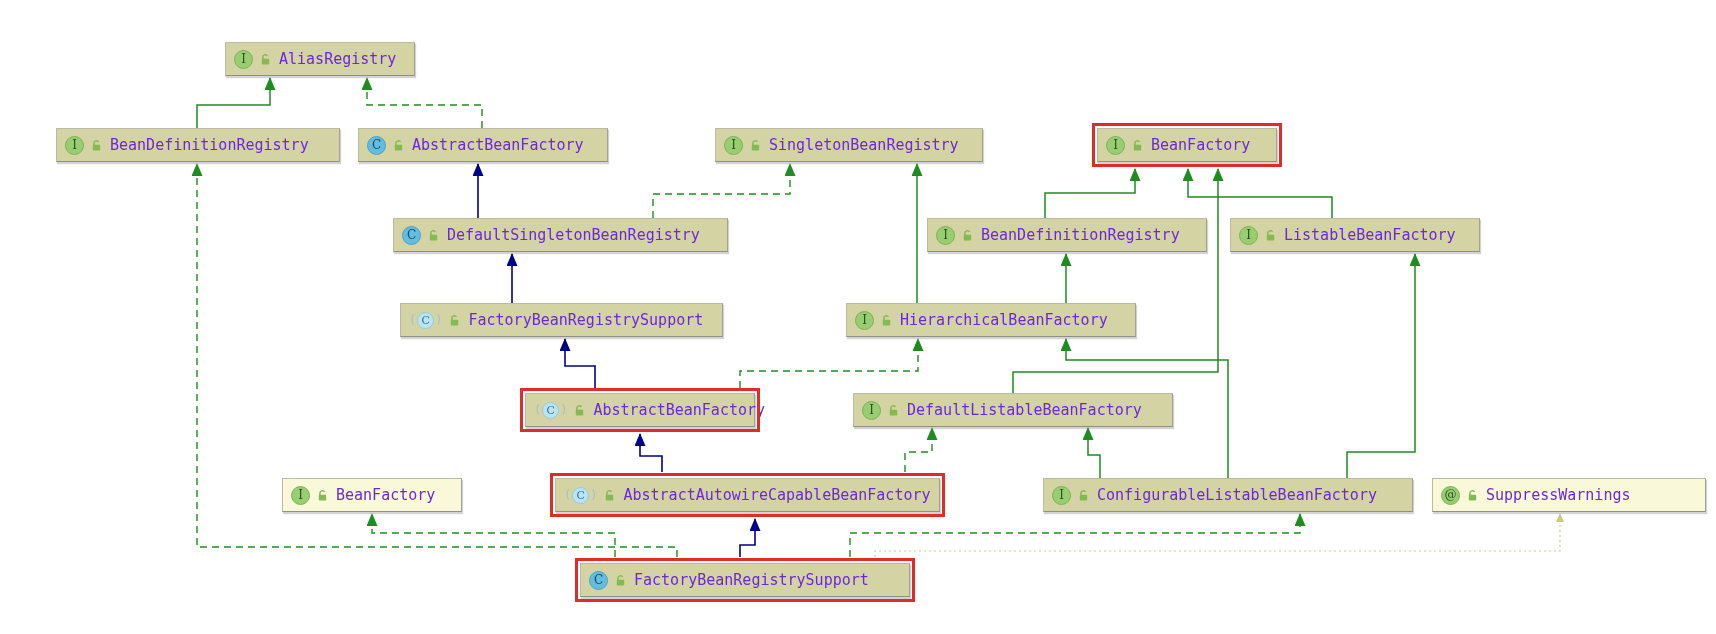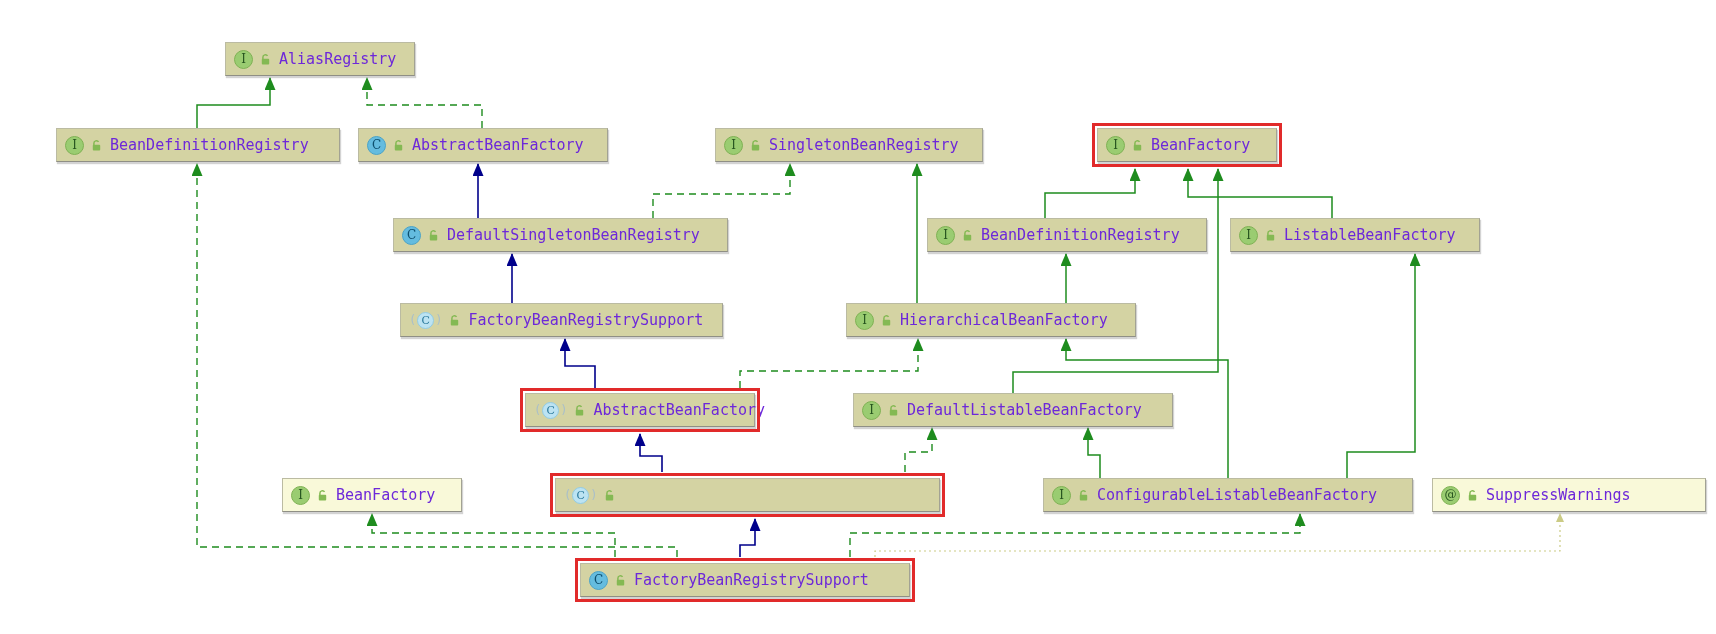--- a/index.html
+++ b/index.html
@@ -190,20 +190,21 @@
   </div>
 
   <div class="node hl" style="left:555px;top:478px;width:385px;">
     <span class="abs-wrap">
         <span class="nicon i-abs">C</span>
       </span>
     <svg class="lock" width="13" height="13" viewBox="0 0 14 14">
         <path d="M4.2 6.4 V4.6 A2.7 2.7 0 0 1 9.2 3.2" fill="none" stroke="#84b953" stroke-width="1.6"></path>
         <rect x="3" y="6.2" width="8" height="6.2" rx="1" fill="#84b953"></rect>
       </svg>
+    <span class="nlabel">AbstractAutowireCapableBeanFactory</span>
   </div>
 
   <div class="node" style="left:1043px;top:478px;width:370px;">
     <span class="nicon i-int">I</span>
     <svg class="lock" width="13" height="13" viewBox="0 0 14 14">
         <path d="M4.2 6.4 V4.6 A2.7 2.7 0 0 1 9.2 3.2" fill="none" stroke="#84b953" stroke-width="1.6"></path>
         <rect x="3" y="6.2" width="8" height="6.2" rx="1" fill="#84b953"></rect>
       </svg>
     <span class="nlabel">ConfigurableListableBeanFactory</span>
   </div>

